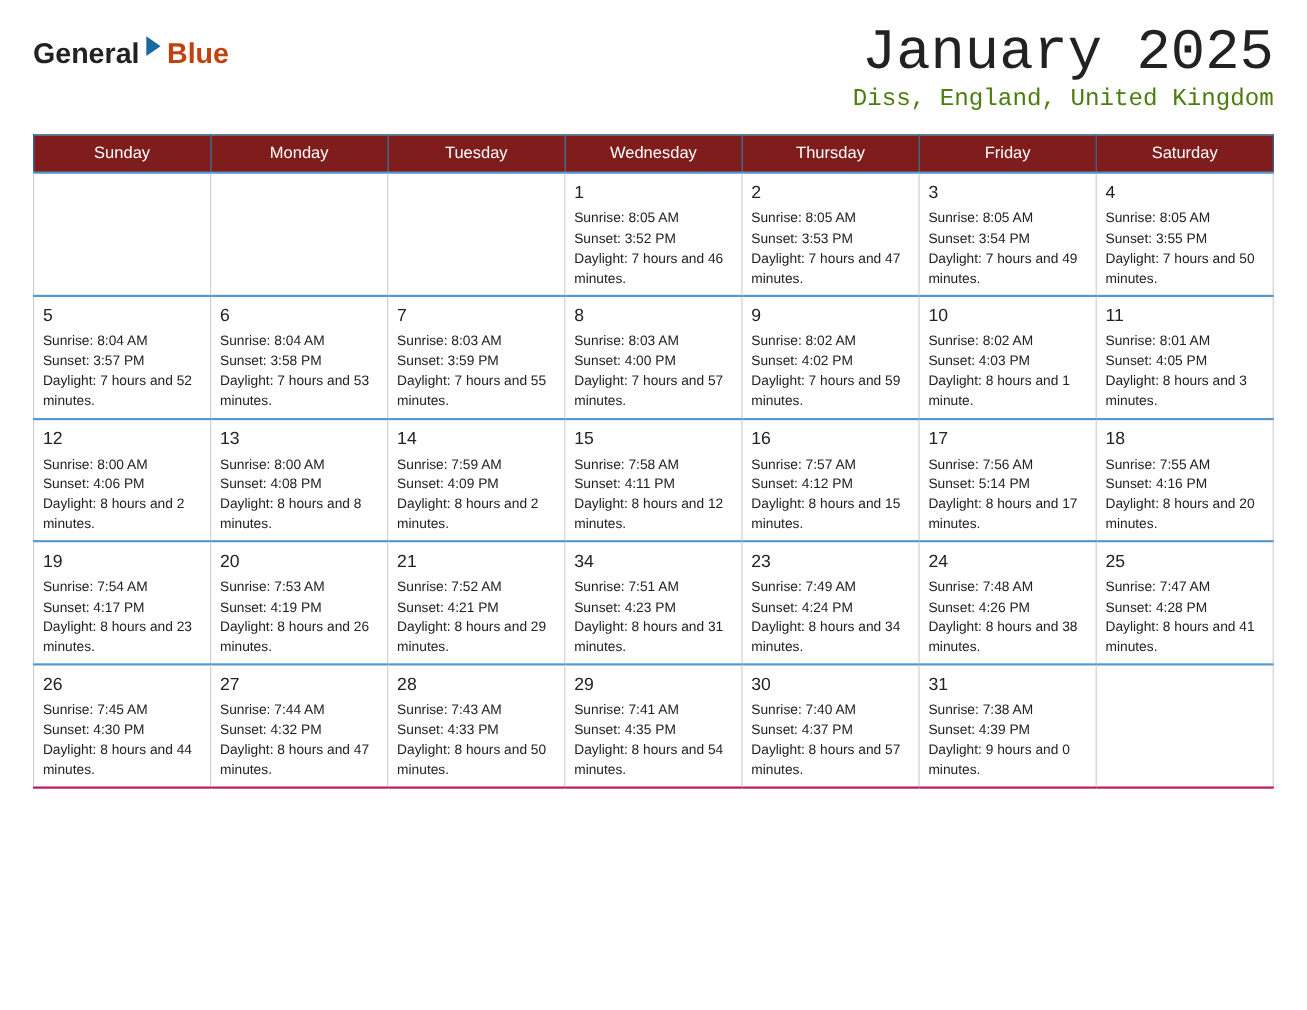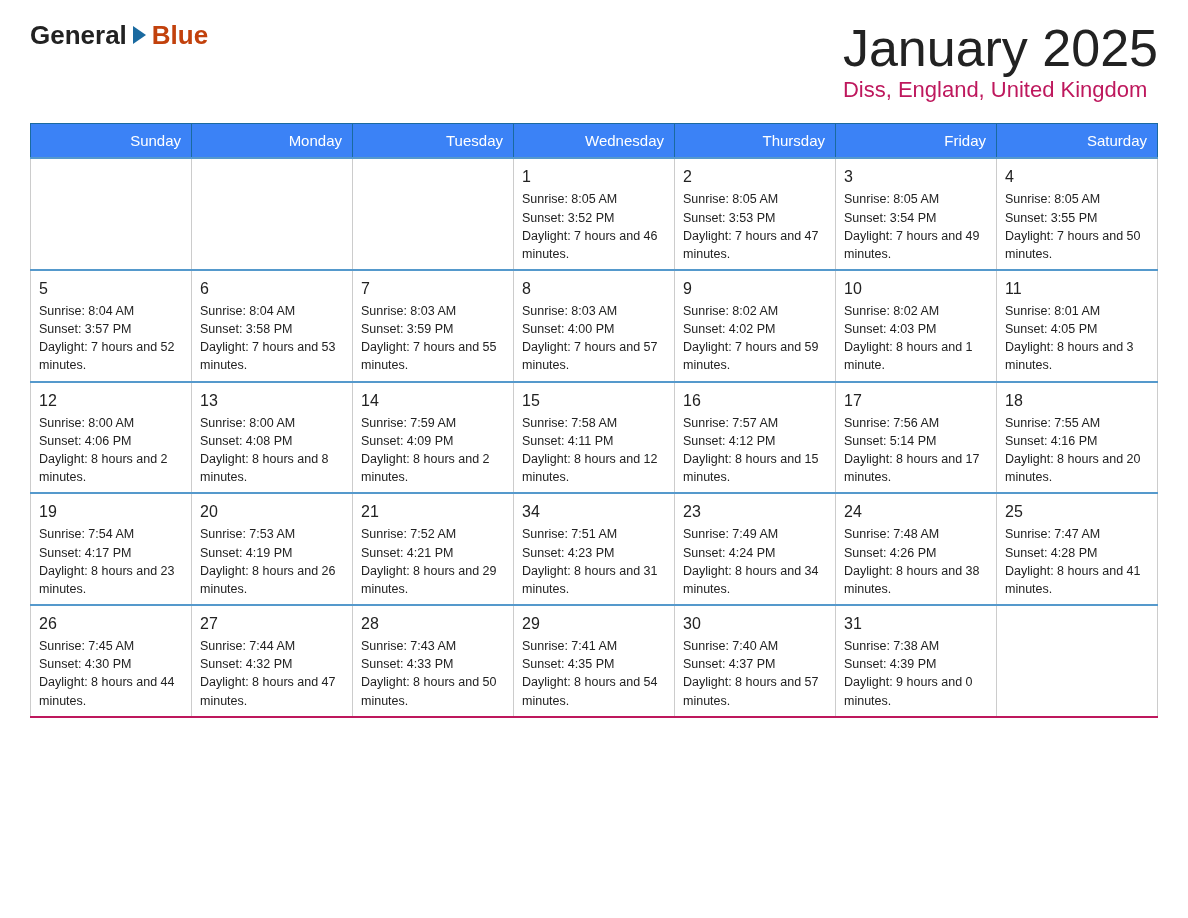--- a/index.html
+++ b/index.html
@@ -12,57 +12,60 @@
       padding: 20px 30px;
     }
     .header {
       display: flex;
       justify-content: space-between;
       align-items: flex-start;
       margin-bottom: 20px;
     }
     .logo {
       display: flex;
-      align-items: center;
+      align-items: flex-start;
       gap: 4px;
+      margin-top: 13px;
     }
     .logo-text-general {
       font-size: 26px;
       font-weight: bold;
       color: #222;
     }
     .logo-text-blue {
       font-size: 26px;
       font-weight: bold;
       color: #c2410c;
     }
     .title-section {
+      text-align: right;
+      font-family: Liberation Mono, monospace;
     }
     .title-section h1 {
       font-size: 52px;
       font-weight: normal;
       color: #222;
       line-height: 1.1;
     }
     .title-section h2 {
       font-size: 22px;
       font-weight: normal;
-      color: #be185d;
+      color: #4d7c0f;
     }
     .calendar {
       width: 100%;
       border-collapse: collapse;
     }
     .calendar th {
-      background-color: #3b82f6;
+      background-color: #7f1d1d;
       color: #fff;
       font-size: 15px;
       font-weight: normal;
       padding: 8px 10px;
-      text-align: right;
+      text-align: center;
       border: 1px solid #1a6aa0;
     }
     .calendar td {
       vertical-align: top;
       padding: 6px 8px;
       border: 1px solid #ccc;
       font-size: 12.5px;
       line-height: 1.45;
       width: calc(100% / 7);
       min-height: 100px;

